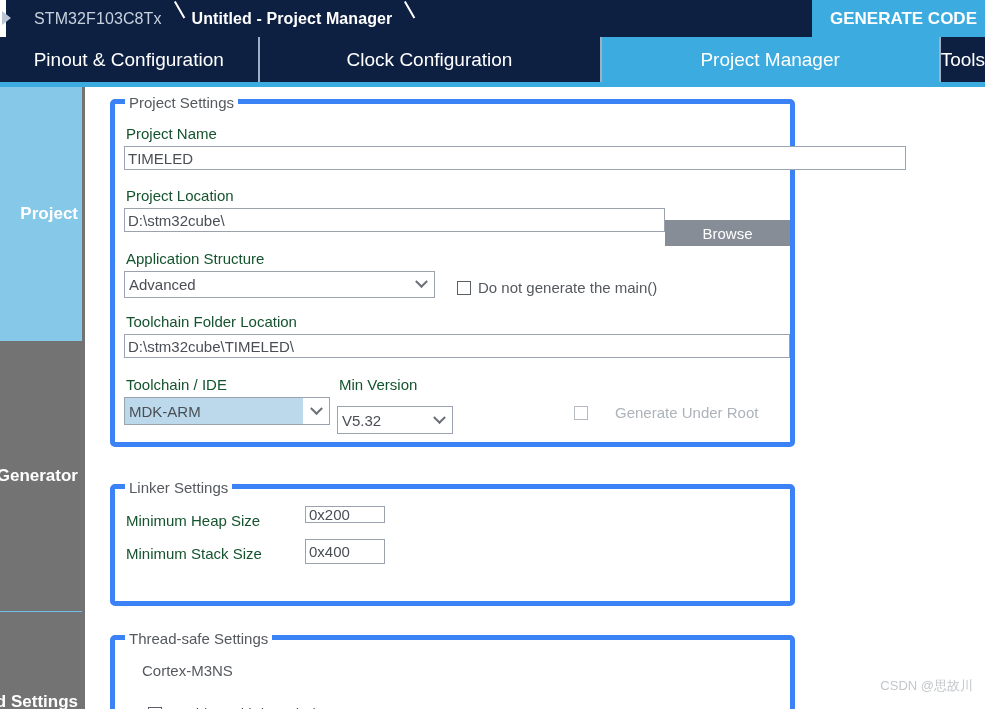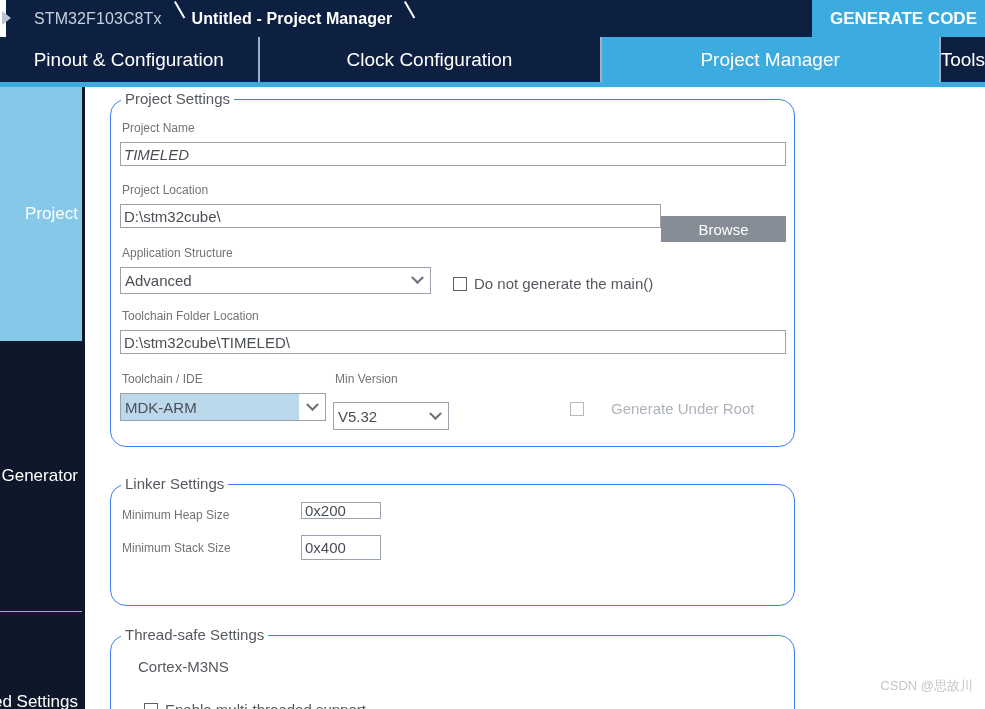--- a/index.html
+++ b/index.html
@@ -65,21 +65,22 @@
   .tab.t-pm     { width: 345px; background: #3cabdf; border-left: 2px solid #9fb0c4; }
   .tab.t-tools  { flex: 1 1 auto; border-left: 2px solid #9fb0c4; }
   .tab-underline {
     position: absolute; left: 0; top: 82px; width: 985px; height: 5px;
     background: #3cabdf;
   }
 
   
   .sidebar {
     position: absolute; left: 0; top: 87px; width: 86px; height: 622px;
-    background: #0f172a;
+    background: #737373;
+    font-weight: bold;
   }
   .side-item {
     width: 82px; color: #ffffff; font-size: 17px;
     display: flex; align-items: center; justify-content: flex-end;
     padding-right: 4px; white-space: nowrap;
     overflow: hidden;
   }
   .side-item.selected { background: #86c8e8; }
   .si-project { height: 254px; }
   .si-codegen { height: 270px; }
@@ -91,33 +92,33 @@
   
   .content {
     position: absolute; left: 85px; top: 87px;
     width: 900px; height: 622px;
     background: #ffffff;
     overflow: hidden;
   }
 
   .groupbox {
     position: absolute;
-    border: 1px solid #3b82f6;
-    border-radius: 16px;
+    border: 5px solid #3b82f6;
+    border-radius: 5px;
     background: #ffffff;
   }
   .gb-title {
     position: absolute; top: -10px; left: 10px;
     background: #ffffff; padding: 0 4px;
     font-size: 15px; color: #55595e;
     white-space: nowrap;
   }
 
   .field-label {
-    position: absolute; font-size: 12px; color: #737373; white-space: nowrap;
+    position: absolute; font-size: 15px; color: #14532d; white-space: nowrap;
   }
   .txtinput {
     position: absolute;
     border: 1px solid #9aa3ad;
     background: #ffffff;
     font-family: "Liberation Sans", sans-serif;
     font-size: 15px; color: #4a4f55;
     padding: 0 3px;
     display: flex; align-items: center;
     overflow: hidden; white-space: nowrap;
@@ -204,21 +205,21 @@
     <div class="side-item si-codegen">Code Generator</div>
     <div class="side-item si-advanced">Advanced Settings</div>
   </div>
 
   <div class="content">
 
     <div class="groupbox" style="left:25px; top:12px; width:685px; height:348px;">
       <div class="gb-title">Project Settings</div>
 
       <div class="field-label" style="left:11px; top:21px;">Project Name</div>
-      <div class="txtinput" style="left:9px; top:42px; width:666px; height:24px;font-style:italic;">TIMELED</div>
+      <div class="txtinput" style="left:9px; top:42px; width:782px; height:24px;">TIMELED</div>
 
       <div class="field-label" style="left:11px; top:83px;">Project Location</div>
       <div class="txtinput" style="left:9px; top:104px; width:541px; height:24px;">D:\stm32cube\</div>
       <div class="btn-browse" style="left:550px; top:116px; width:125px; height:26px;">Browse</div>
 
       <div class="field-label" style="left:11px; top:146px;">Application Structure</div>
       <div class="combo" style="left:9px; top:167px; width:311px; height:27px;">
         <span class="cb-text">Advanced</span>
         <span class="cb-arrow">
             <i class="chev-down"></i>

